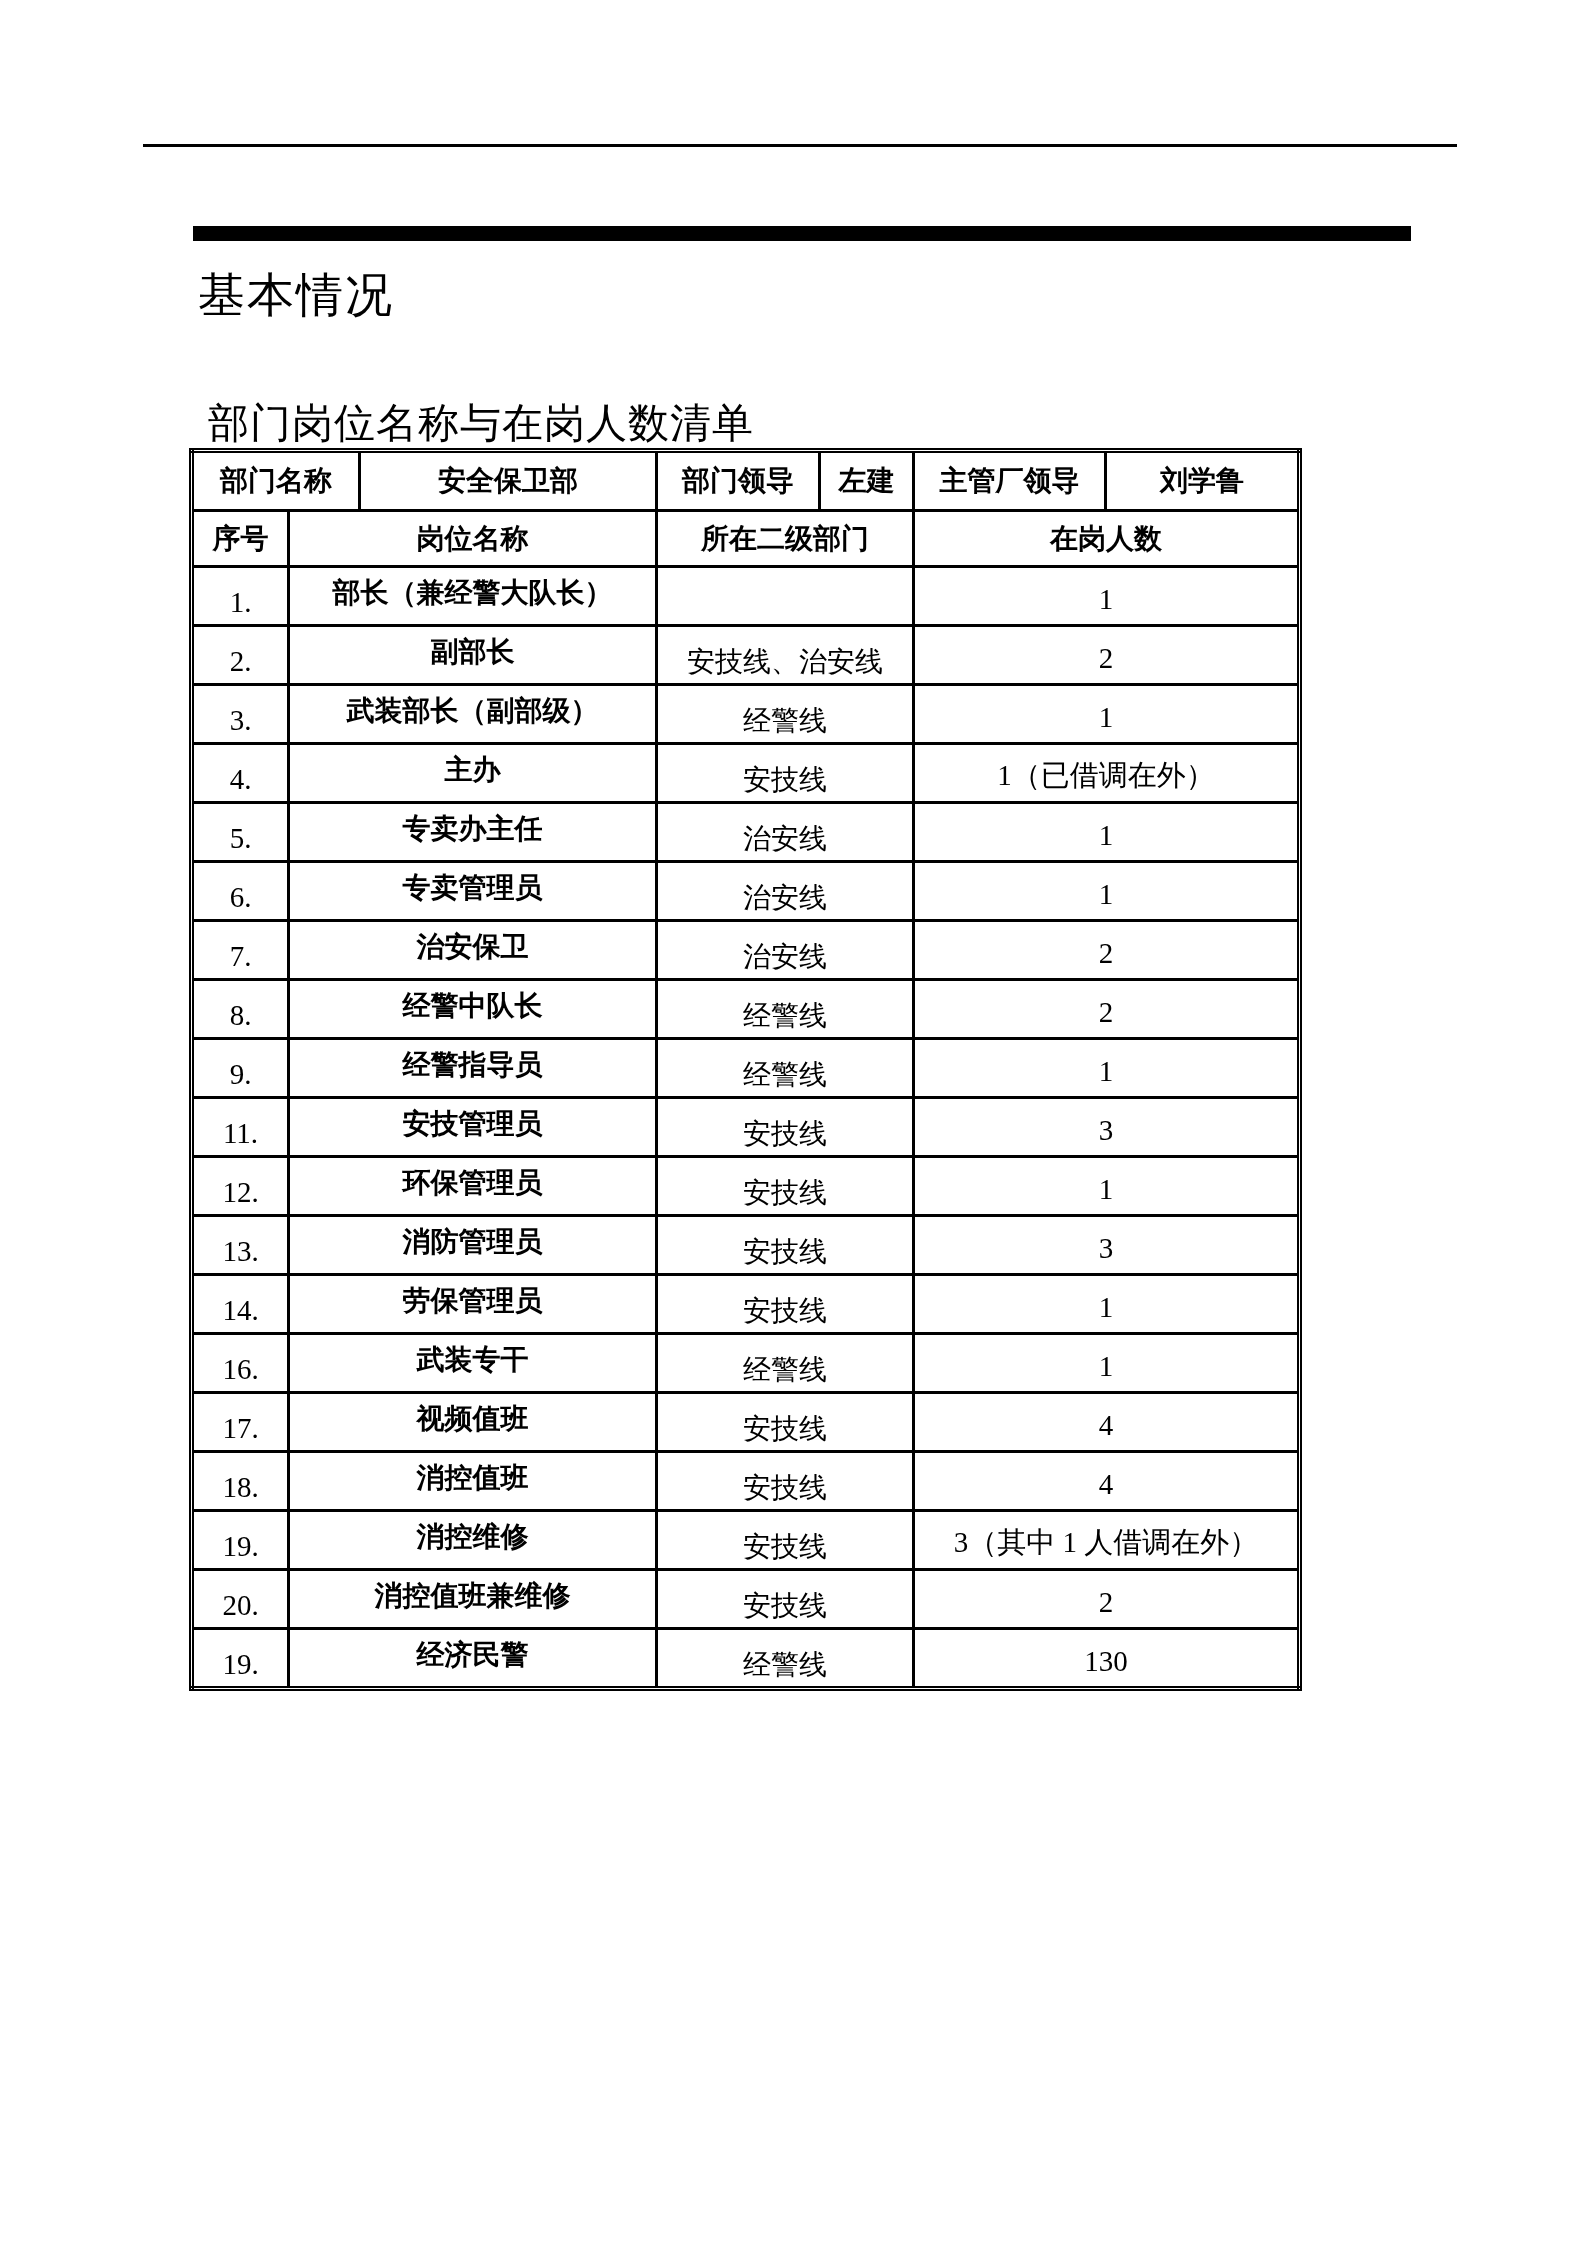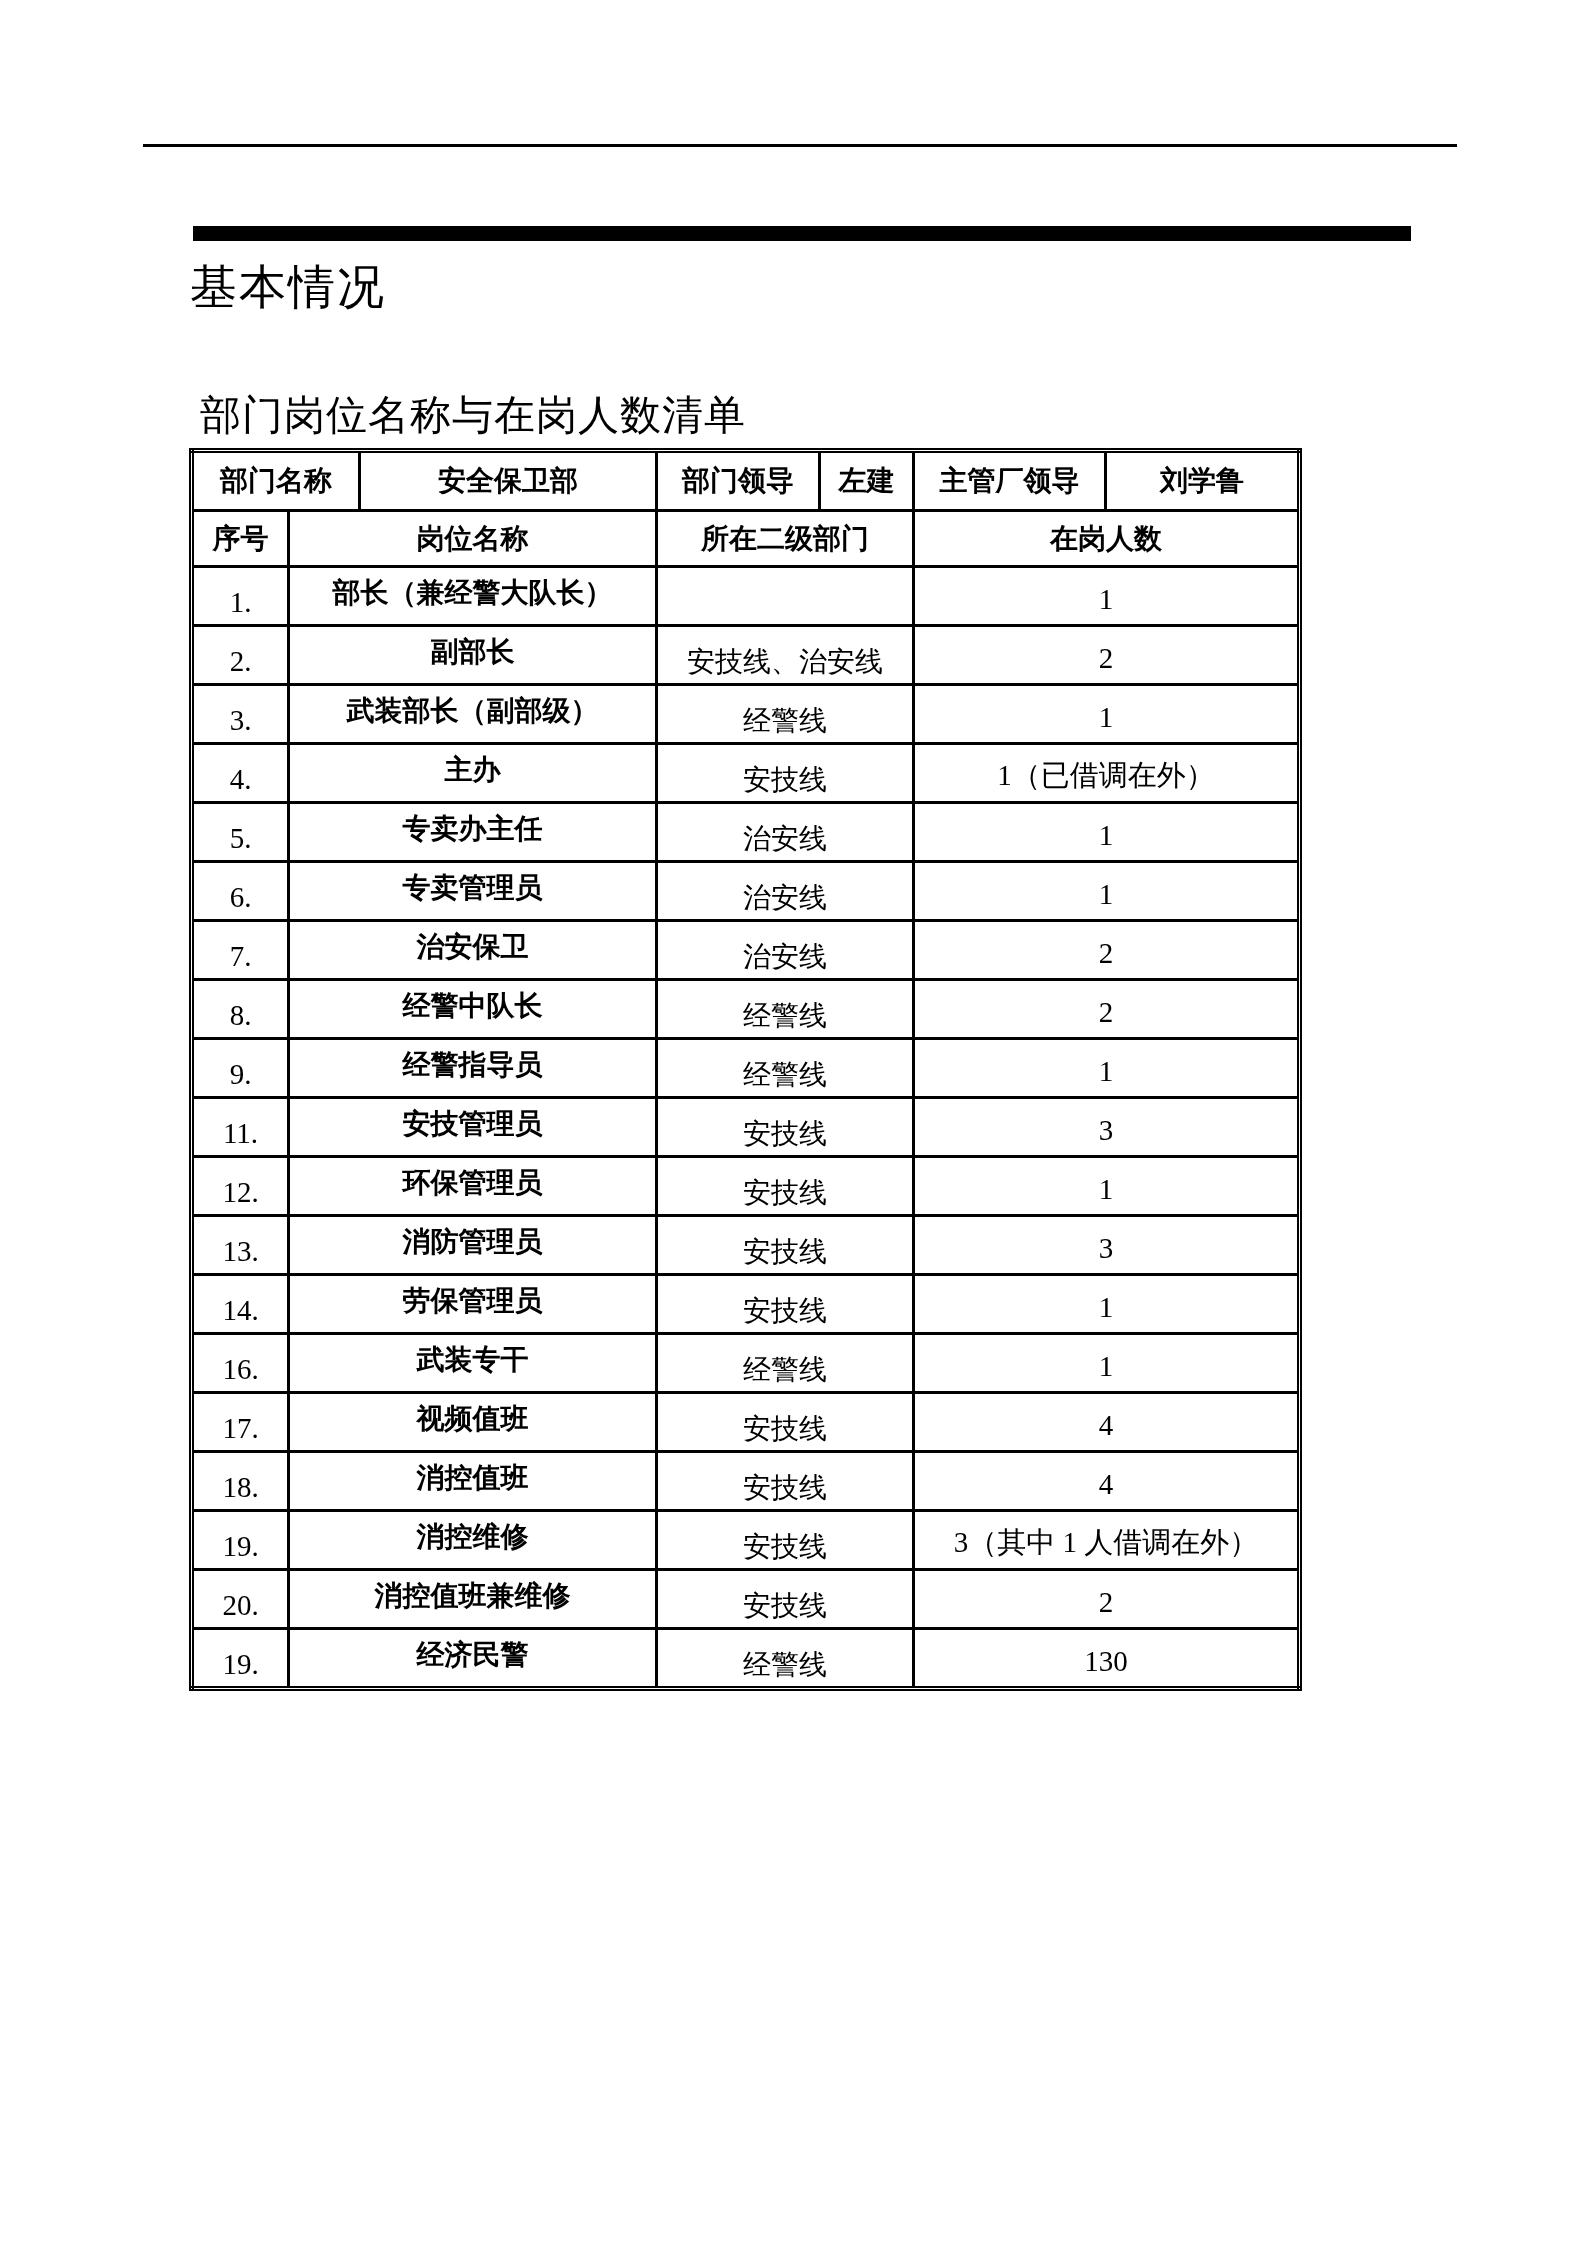--- a/index.html
+++ b/index.html
@@ -11,27 +11,27 @@
   }
   .top-rule {
     position:absolute; left:143px; top:144px;
     width:1314px; height:3px; background:#000;
   }
   .black-bar {
     position:absolute; left:193px; top:226px;
     width:1218px; height:15px; background:#000;
   }
   .section-title {
-    position:absolute; left:190px; top:256px; margin:0;
+    position:absolute; left:190px; top:256px; margin:8px;
     font-family:"Liberation Sans", sans-serif;
     font-size:47px; font-weight:500; letter-spacing:2px;
     white-space:nowrap;
   }
   .table-title {
-    position:absolute; left:192px; top:380px; margin:8px;
+    position:absolute; left:192px; top:380px; margin:16px;
     font-family:"Liberation Sans", sans-serif;
     font-size:41px; font-weight:500; letter-spacing:1px;
     white-space:nowrap;
     text-align:center;
   }
   table.staff {
     position:absolute; left:189px; top:448px;
     width:1108px;
     border-collapse:collapse; table-layout:fixed;
     border:5px double #000;

